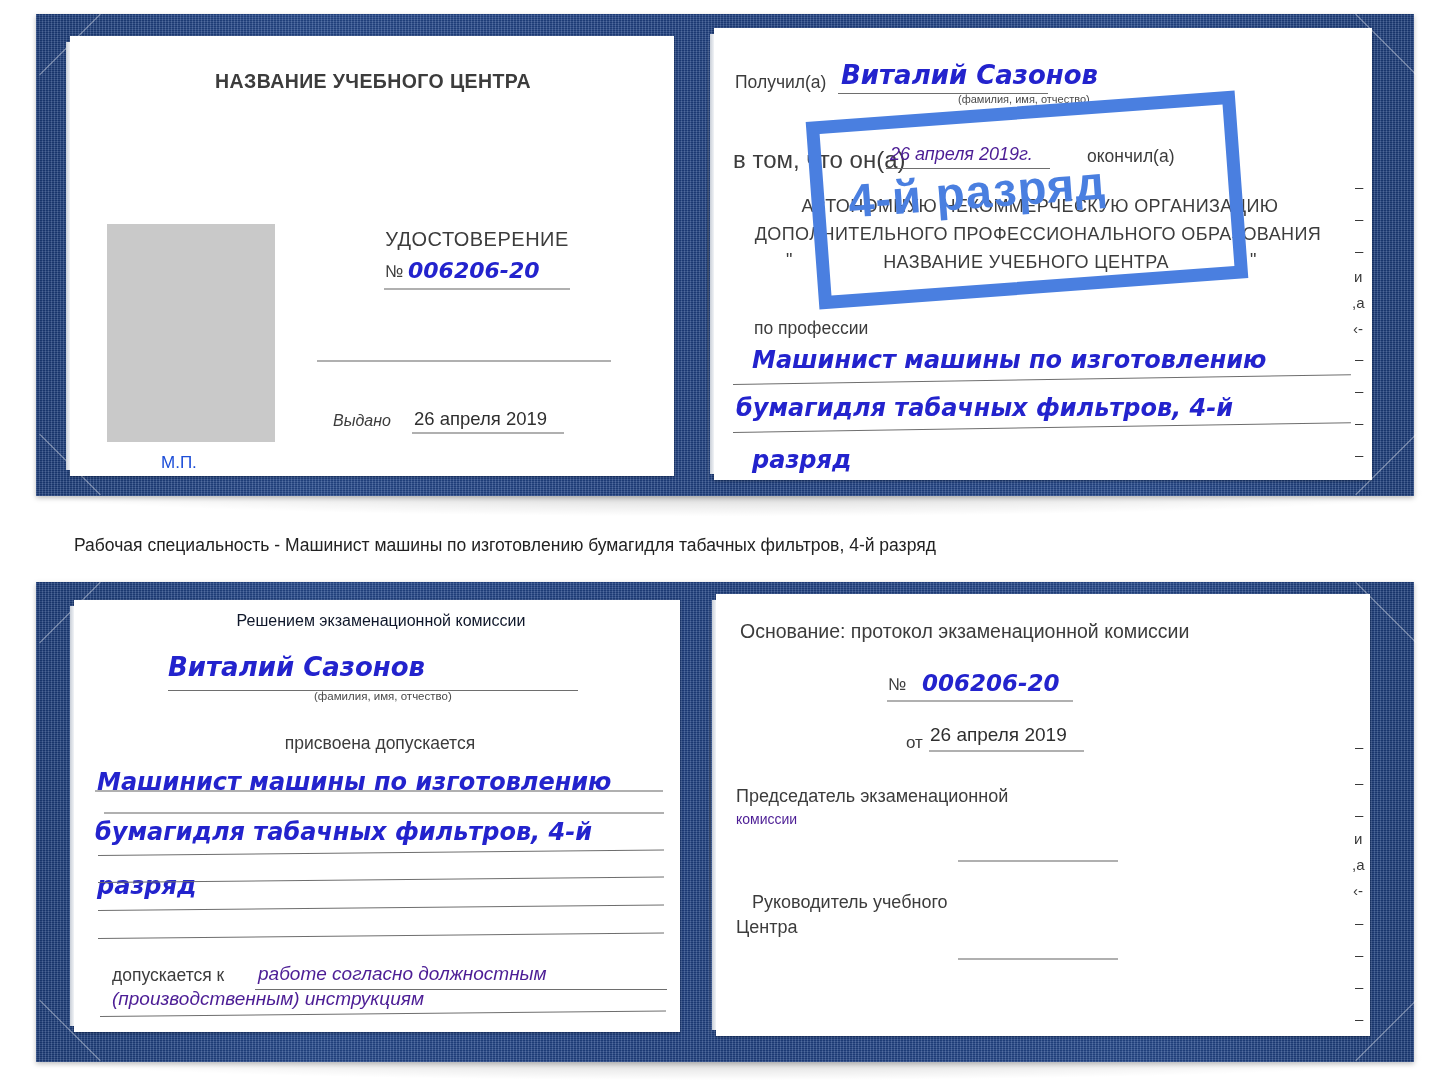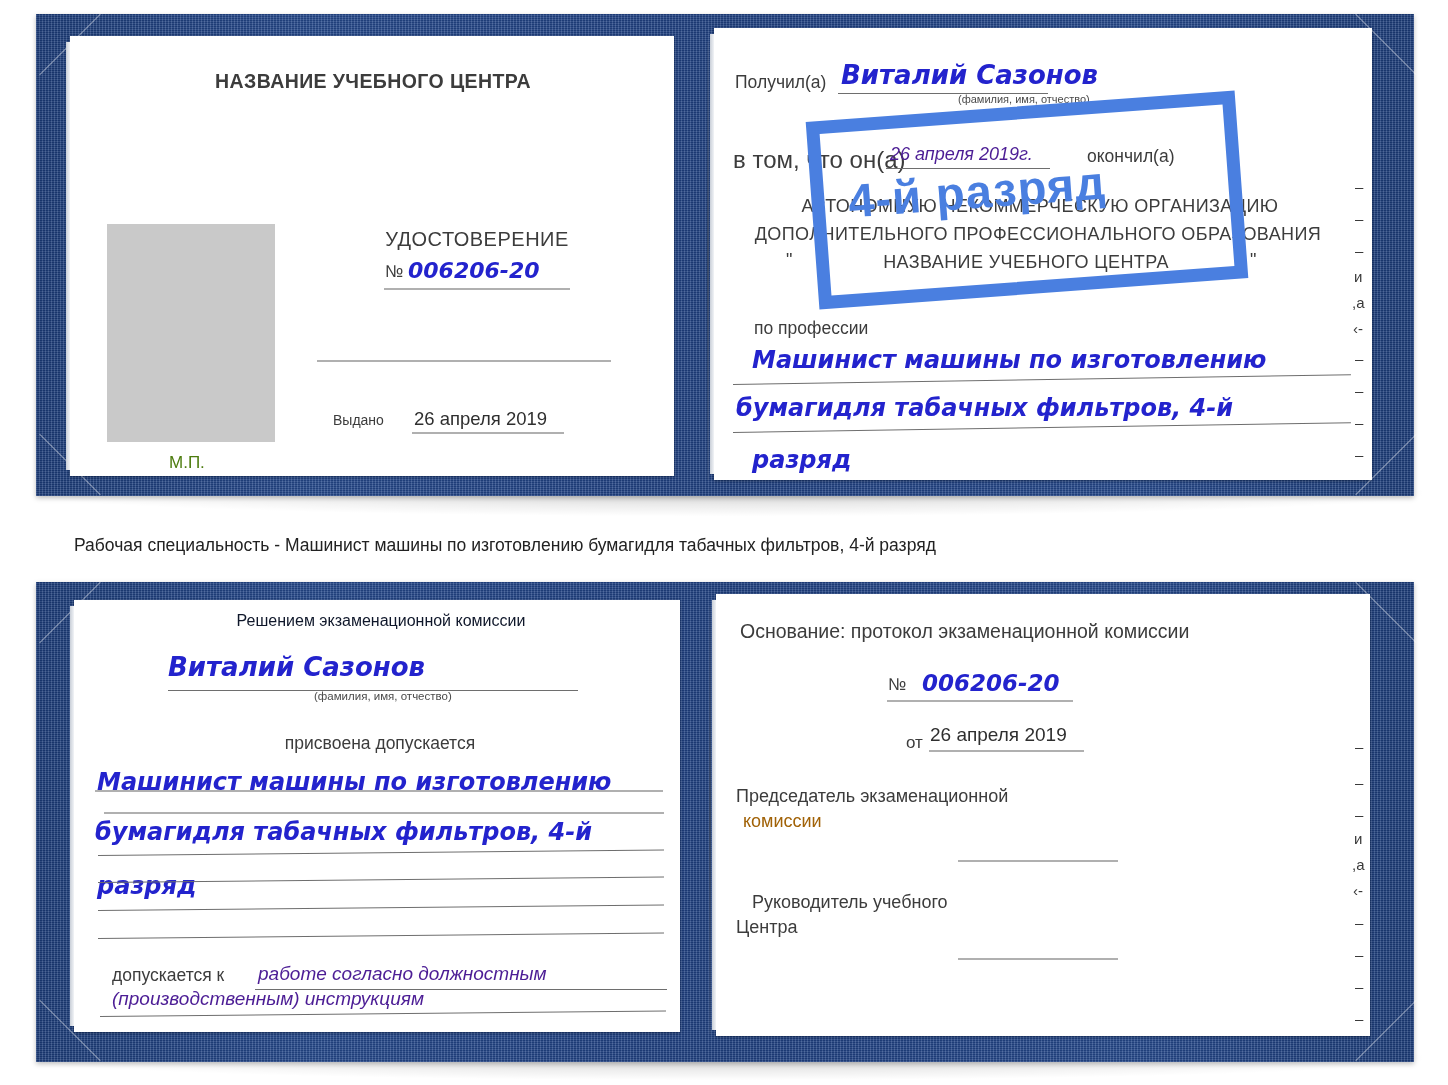--- a/index.html
+++ b/index.html
@@ -179,25 +179,25 @@
 <div class="photo-box" style="left:107px; top:224px; width:168px; height:218px;"></div>
 
 <div class="t center" style="left:312px; top:228px; width:330px; font-size:20px; color:#3c3c3c; letter-spacing:.5px;">УДОСТОВЕРЕНИЕ</div>
 
 <div class="t" style="left:385px; top:262px; font-size:17px; color:#3c3c3c;">№</div>
 <div class="t hand" style="left:408px; top:258px; font-size:22px;">006206-20</div>
 <div class="rule thick" style="left:384px; top:288px; width:186px;"></div>
 
 <div class="rule thick" style="left:317px; top:360px; width:294px;"></div>
 
-<div class="t" style="left:333px; top:412px; font-size:14px; color:#3c3c3c;">Выдано</div>
+<div class="t" style="left:333px; top:412px; font-size:16px; color:#3c3c3c;font-style:italic;">Выдано</div>
 <div class="t" style="left:414px; top:408px; font-size:18.5px; color:#2f2f2f;">26 апреля 2019</div>
 <div class="rule thick" style="left:412px; top:432px; width:152px;"></div>
 
-<div class="t" style="left:161px; top:453px; font-size:17px; color:#4d7c0f;margin-left:8px;">М.П.</div>
+<div class="t" style="left:161px; top:453px; font-size:17px; color:#1d4ed8;">М.П.</div>
 
 <div class="spine top"></div>
 
 <div class="page t-right"></div>
 
 <div class="t" style="left:735px; top:72px; font-size:17.5px; color:#3c3c3c;">Получил(а)</div>
 <div class="t hand" style="left:841px; top:60px; font-size:26px;">Виталий Сазонов</div>
 <div class="rule dark" style="left:838px; top:93px; width:210px;"></div>
 <div class="t" style="left:958px; top:93px; font-size:11px; color:#4a4a4a;">(фамилия, имя, отчество)</div>
 
@@ -283,21 +283,21 @@
 
 <div class="t" style="left:888px; top:675px; font-size:17px; color:#3c3c3c;">№</div>
 <div class="t hand" style="left:922px; top:670px; font-size:23px;">006206-20</div>
 <div class="rule thick" style="left:887px; top:700px; width:186px;"></div>
 
 <div class="t" style="left:906px; top:733px; font-size:17px; color:#3c3c3c;">от</div>
 <div class="t" style="left:930px; top:724px; font-size:19px; color:#2f2f2f;">26 апреля 2019</div>
 <div class="rule thick" style="left:929px; top:750px; width:155px;"></div>
 
 <div class="t" style="left:736px; top:786px; font-size:18px; color:#3c3c3c;">Председатель экзаменационной</div>
-<div class="t" style="left:736px; top:811px; font-size:18px; color:#a16207;margin-left:7px;">комиссии</div>
+<div class="t" style="left:736px; top:811px; font-size:14px; color:#4c1d95;">комиссии</div>
 <div class="rule thick" style="left:958px; top:860px; width:160px;"></div>
 
 <div class="t" style="left:736px; top:892px; font-size:18px; color:#3c3c3c;margin-left:16px;">Руководитель учебного</div>
 <div class="t" style="left:736px; top:917px; font-size:18px; color:#3c3c3c;">Центра</div>
 <div class="rule thick" style="left:958px; top:958px; width:160px;"></div>
 
 <div class="edge-glyph" style="left:1355px; top:738px;">–</div>
 <div class="edge-glyph" style="left:1355px; top:774px;">–</div>
 <div class="edge-glyph" style="left:1355px; top:806px;">–</div>
 <div class="edge-glyph" style="left:1354px; top:830px;">и</div>

